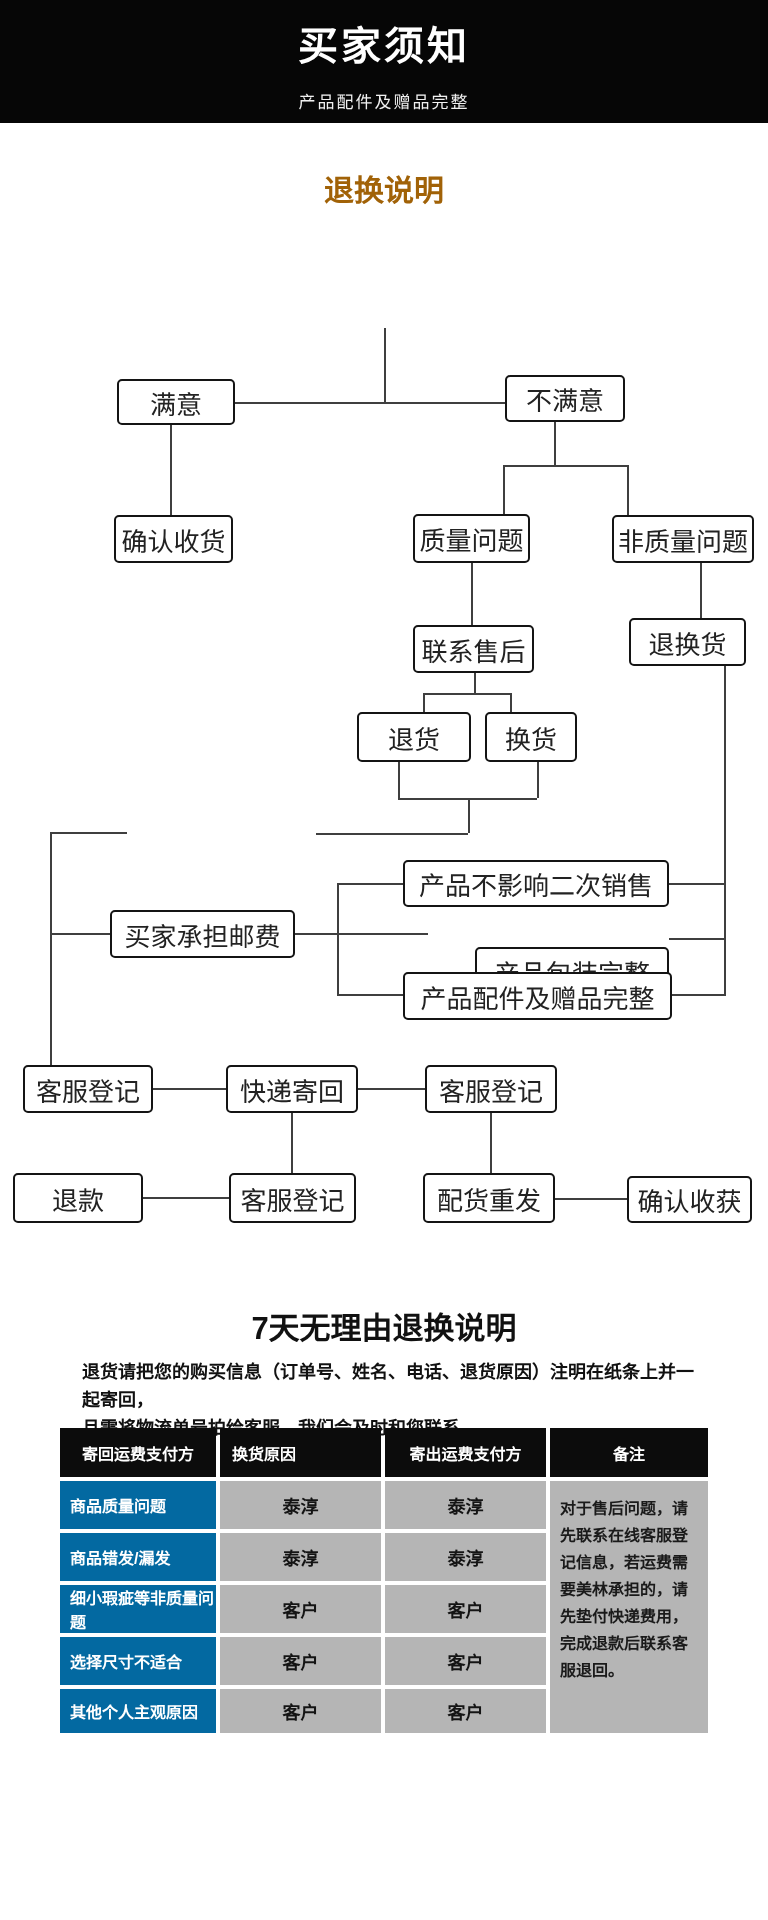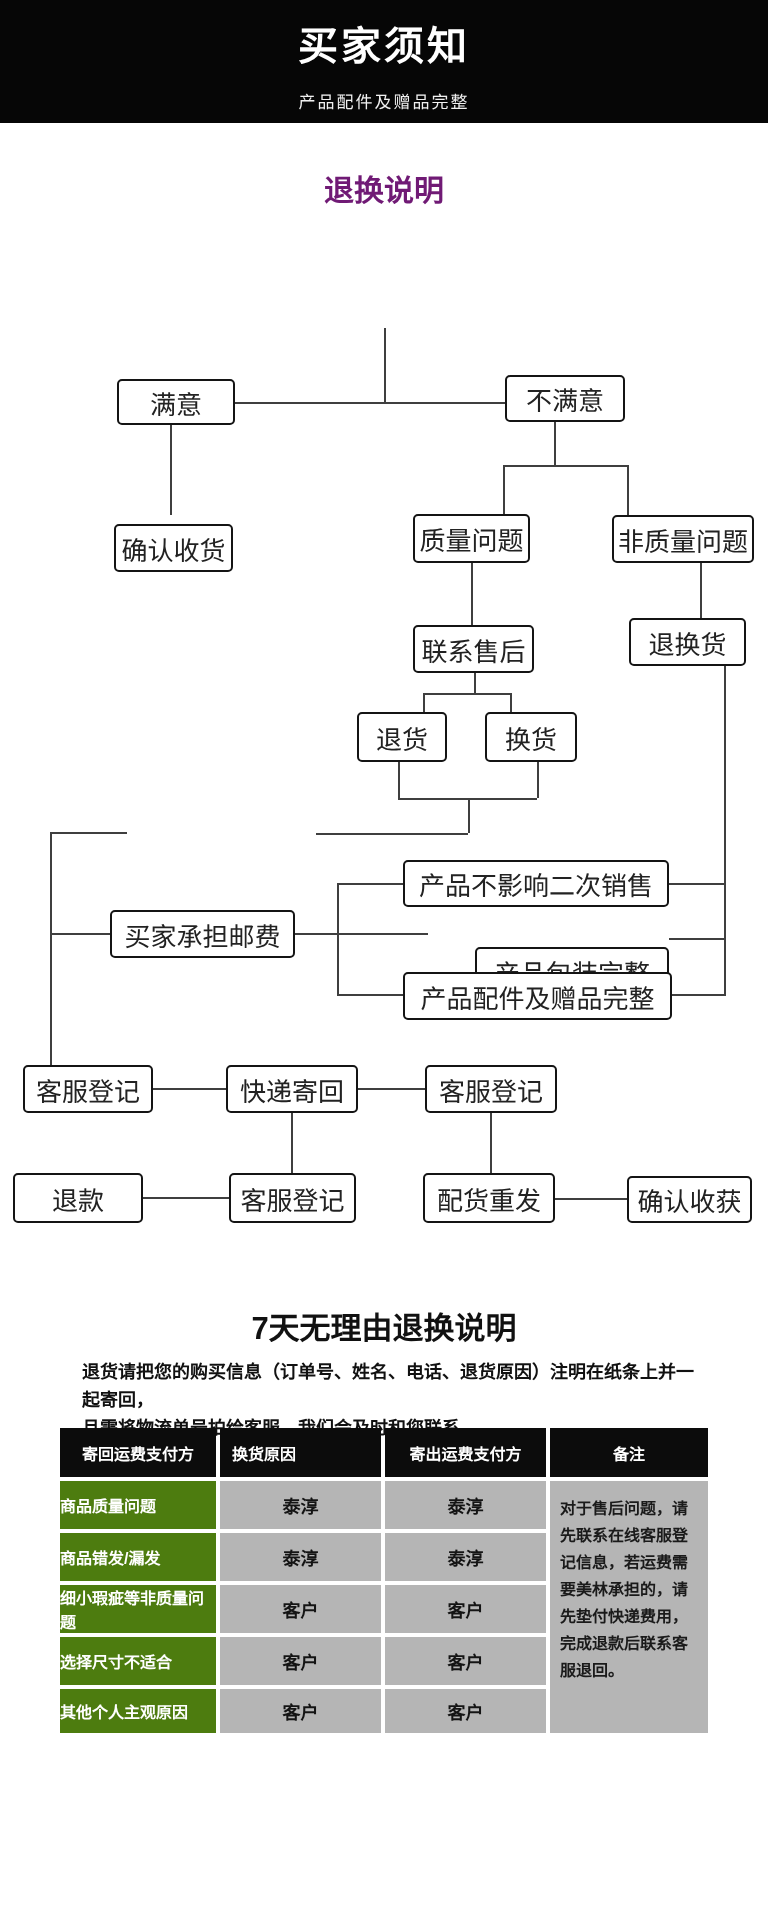--- a/index.html
+++ b/index.html
@@ -18,21 +18,21 @@
     padding-top:14px; font-size:40px; font-weight:bold; color:#ffffff;
     letter-spacing:3px;
   }
   .hero-sub {
     margin-top:16px; font-size:17px; font-weight:normal; color:#f0f0f0;
     letter-spacing:2px;
   }
   
   .flow-title {
     position:absolute; left:0; top:166px; width:768px; text-align:center;
-    font-size:30px; font-weight:bold; color:#701a75;
+    font-size:30px; font-weight:bold; color:#a16207;
   }
   .policy-title {
     position:absolute; left:0; top:1303px; width:768px; text-align:center;
     font-size:31px; font-weight:bold; color:#111;
   }
   
   .flowchart { position:absolute; left:0; top:0; width:768px; height:1260px; }
   .node {
     position:absolute; background:#ffffff; border:2.5px solid #141414;
     border-radius:5px; display:flex; align-items:center; justify-content:center;
@@ -53,21 +53,21 @@
   .policy-table {
     position:absolute; left:60px; top:1428px; width:648px;
     display:grid;
     grid-template-columns:156px 161px 161px 158px;
     grid-template-rows:49px 48px 48px 48px 48px 44px;
     gap:4px;
   }
   .cell { display:flex; align-items:center; font-size:16px; font-weight:bold; }
   .cell.th { background:#0c0c0c; color:#ffffff; justify-content:center; }
   .cell.th.left { justify-content:flex-start; padding-left:12px; }
-  .cell.reason { background:#4d7c0f; color:#ffffff; }
+  .cell.reason { background:#0369a1; color:#ffffff; padding-left:10px; }
   .cell.val { background:#b5b5b5; color:#141414; justify-content:center; font-size:18px; }
   .cell.remark {
     grid-column:4; grid-row:2 / 7; background:#b5b5b5; color:#1a1a1a;
     display:block; padding:14px 6px 0 10px; font-size:16px; line-height:27px;
     font-weight:bold;
   }
 </style>
 </head>
 <body>
 
@@ -76,26 +76,26 @@
   <div class="hero">
     <div class="hero-title">买家须知</div>
     <div class="hero-sub">产品配件及赠品完整</div>
   </div>
 
   <div class="flow-title">退换说明</div>
 
   <div class="flowchart">
       <div class="node" style="left: 117px; top: 379px; width: 118px; height: 46px;">满意</div>
       <div class="node" style="left: 505px; top: 375px; width: 120px; height: 47px;">不满意</div>
-      <div class="node" style="left: 114px; top: 515px; width: 119px; height: 48px; margin-top: 9px;">确认收货</div>
+      <div class="node" style="left: 114px; top: 515px; width: 119px; height: 48px;">确认收货</div>
       <div class="node" style="left: 413px; top: 514px; width: 117px; height: 49px;">质量问题</div>
       <div class="node" style="left: 612px; top: 515px; width: 142px; height: 48px;">非质量问题</div>
       <div class="node" style="left: 413px; top: 625px; width: 121px; height: 48px;">联系售后</div>
       <div class="node" style="left: 629px; top: 618px; width: 117px; height: 48px;">退换货</div>
-      <div class="node" style="left: 357px; top: 712px; width: 90px; height: 50px;">退货</div>
+      <div class="node" style="left: 357px; top: 712px; width: 114px; height: 50px;">退货</div>
       <div class="node" style="left: 485px; top: 712px; width: 92px; height: 50px;">换货</div>
       <div class="node" style="left: 403px; top: 860px; width: 266px; height: 47px;">产品不影响二次销售</div>
       <div class="node" style="left: 110px; top: 910px; width: 185px; height: 48px;">买家承担邮费</div>
       <div class="node" style="left: 475px; top: 915px; width: 194px; height: 48px; margin-top: 32px;">产品包装完整</div>
       <div class="node" style="left: 403px; top: 972px; width: 269px; height: 48px;">产品配件及赠品完整</div>
       <div class="node" style="left: 23px; top: 1065px; width: 130px; height: 48px;">客服登记</div>
       <div class="node" style="left: 226px; top: 1065px; width: 132px; height: 48px;">快递寄回</div>
       <div class="node" style="left: 425px; top: 1065px; width: 132px; height: 48px;">客服登记</div>
       <div class="node" style="left: 13px; top: 1173px; width: 130px; height: 50px;">退款</div>
       <div class="node" style="left: 229px; top: 1173px; width: 127px; height: 50px;">客服登记</div>

